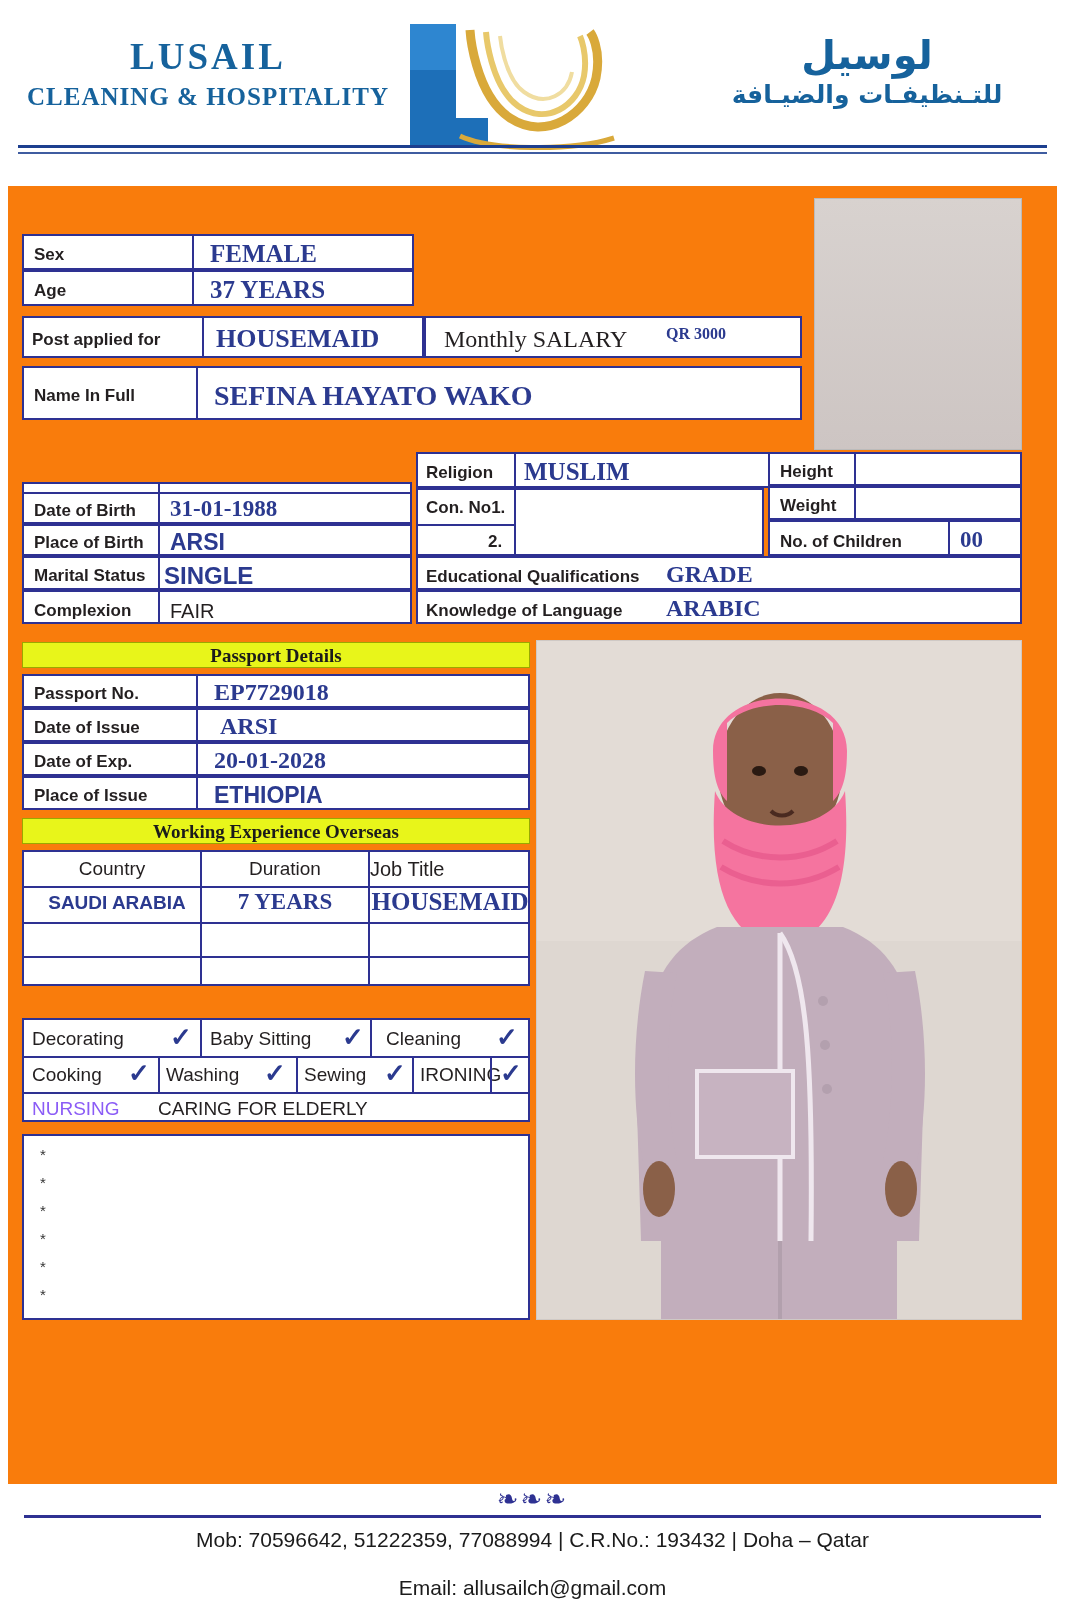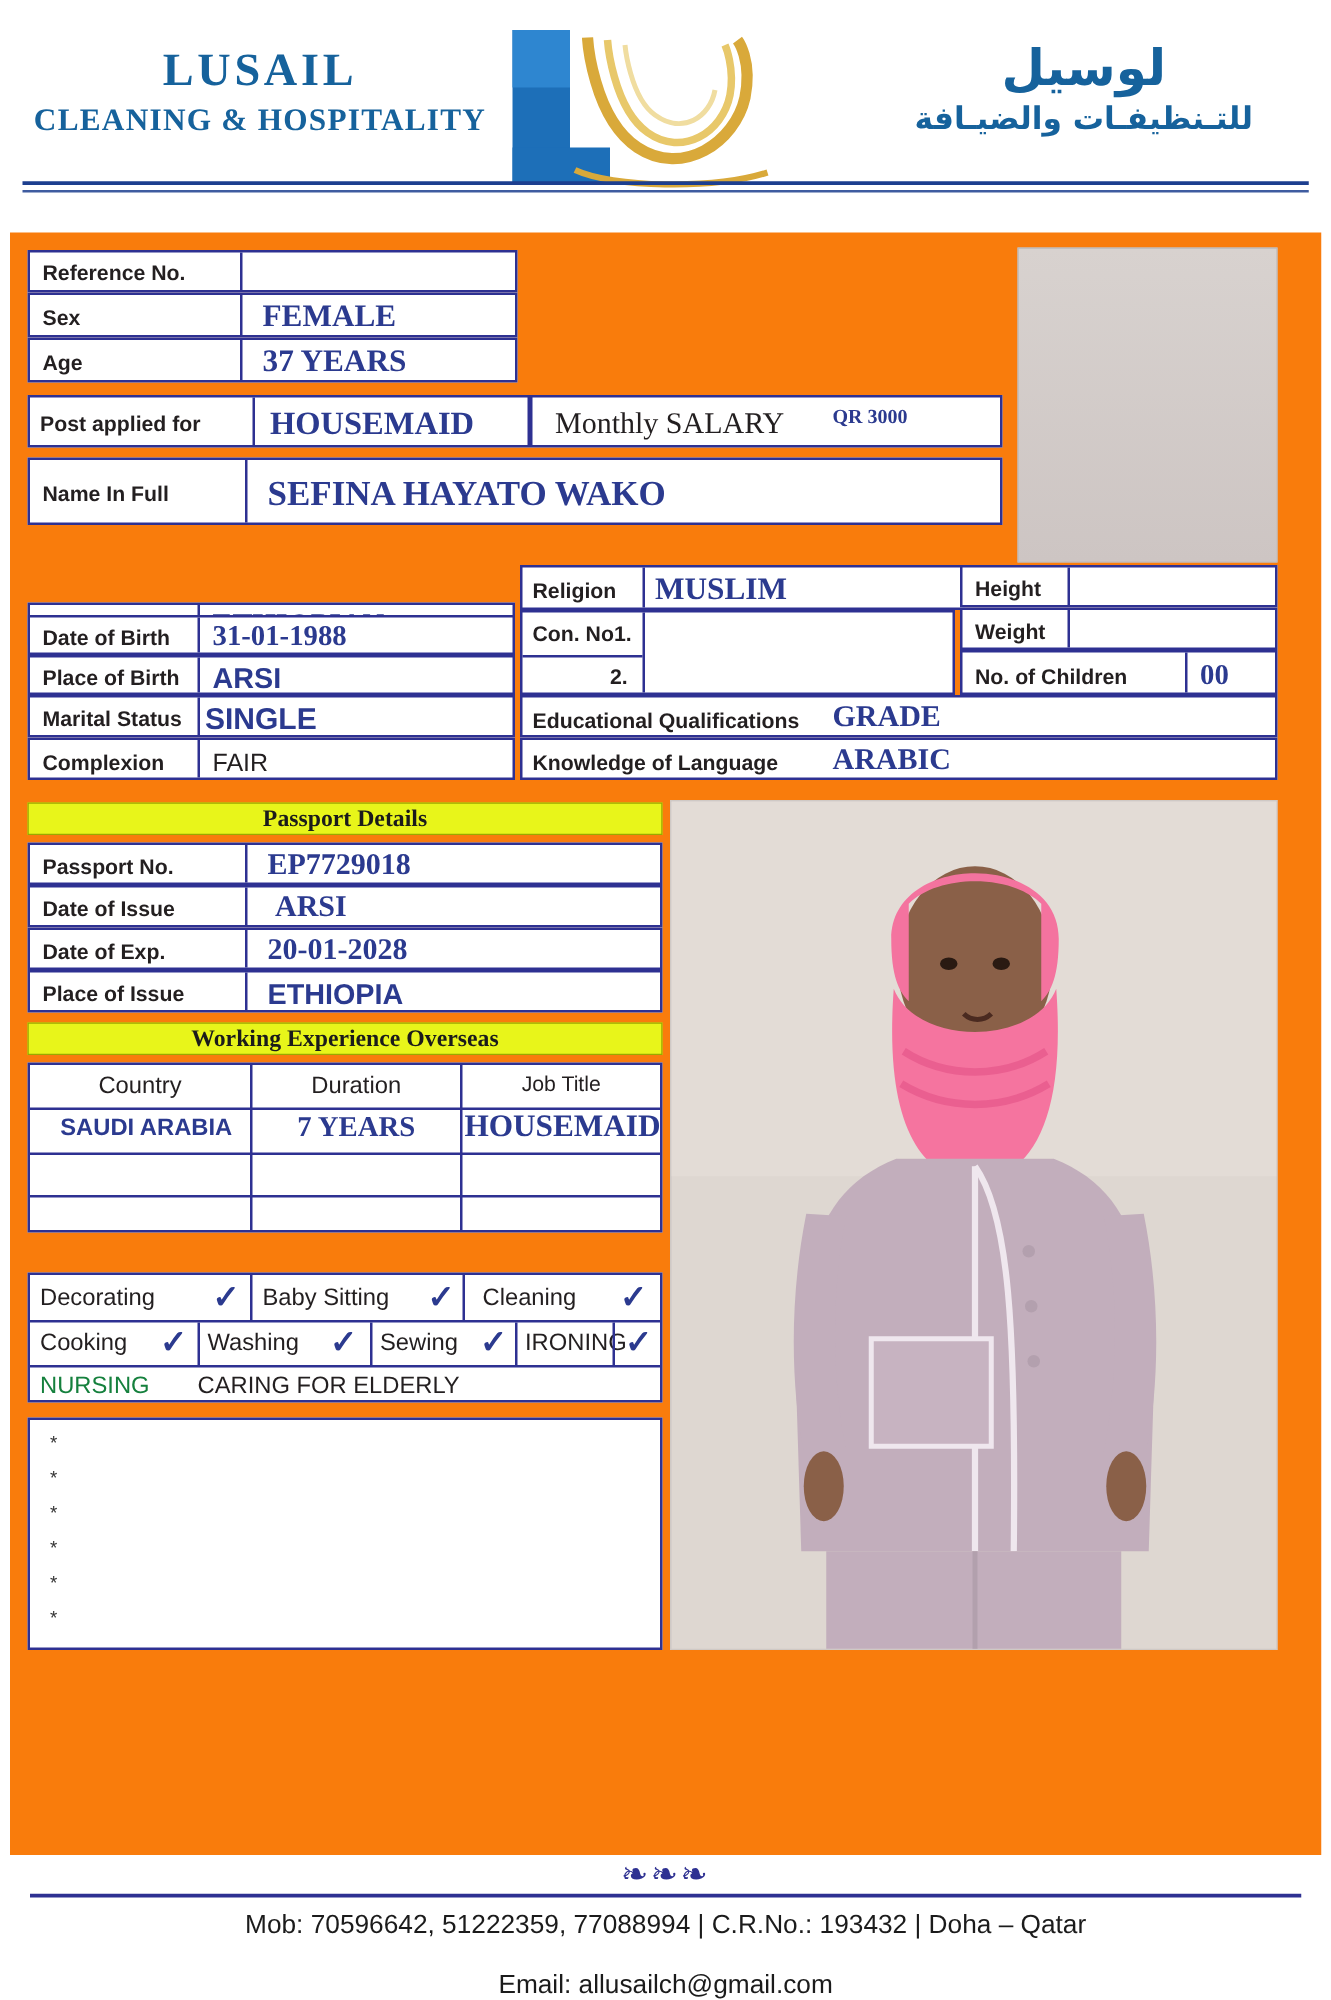--- a/index.html
+++ b/index.html
@@ -91,25 +91,20 @@
       <div class="r1">لوسيل</div>
       <div class="r2">للتـنظيفـات والضيـافة</div>
     </div>
 
     <div class="hline"></div>
     <div class="hline two"></div>
   </div>
 
   <div class="body-orange">
 
-    <div class="box" style="left:14px; top:14px; width:392px; height:34px;">
-      <div class="lbl" style="position:absolute; left:10px; top:7px;">Reference No.</div>
-      <div style="position:absolute; left:168px; top:0; bottom:0; width:2px; background:#2e3192;"></div>
-      <div class="val" style="position:absolute; left:180px; top:4px; font-size:22px;"></div>
-    </div>
 
     <div class="box" style="left:14px; top:48px; width:392px; height:36px;">
       <div class="lbl" style="position:absolute; left:10px; top:9px;">Sex</div>
       <div style="position:absolute; left:168px; top:0; bottom:0; width:2px; background:#2e3192;"></div>
       <div class="val" style="position:absolute; left:186px; top:4px; font-size:25px;">FEMALE</div>
     </div>
 
     <div class="box" style="left:14px; top:84px; width:392px; height:36px;">
       <div class="lbl" style="position:absolute; left:10px; top:9px;">Age</div>
       <div style="position:absolute; left:168px; top:0; bottom:0; width:2px; background:#2e3192;"></div>
@@ -241,21 +236,21 @@
 
       <div style="position:absolute; left:176px; top:0; bottom:0; width:2px; background:#2e3192;"></div>
       <div style="position:absolute; left:344px; top:0; bottom:0; width:2px; background:#2e3192;"></div>
 
       <div style="position:absolute; left:0; right:0; top:34px; height:2px; background:#2e3192;"></div>
       <div style="position:absolute; left:0; right:0; top:70px; height:2px; background:#2e3192;"></div>
       <div style="position:absolute; left:0; right:0; top:104px; height:2px; background:#2e3192;"></div>
 
       <div style="position:absolute; left:0; top:6px; width:176px; text-align:center; font-size:19px; color:#231f20;">Country</div>
       <div style="position:absolute; left:178px; top:6px; width:166px; text-align:center; font-size:19px; color:#231f20;">Duration</div>
-      <div style="position:absolute; left:346px; top:6px; width:158px; text-align:center; font-size:17px; color:#231f20;">Job Title</div>
+      <div style="position:absolute; left:346px; top:6px; width:158px; text-align:left; font-size:20px; color:#231f20;">Job Title</div>
 
       <div class="val-s" style="position:absolute; left:10px; top:40px; width:166px; text-align:center; font-size:19px;">SAUDI ARABIA</div>
       <div class="val" style="position:absolute; left:178px; top:37px; width:166px; text-align:center; font-size:23px;">7  YEARS</div>
       <div class="val" style="position:absolute; left:344px; top:36px; width:164px; text-align:center; font-size:25px;">HOUSEMAID</div>
 
       <div class="val-s" style="position:absolute; left:10px; top:76px; font-size:19px;"></div>
       <div class="val-s" style="position:absolute; left:188px; top:76px; font-size:19px;"></div>
       <div class="val-s" style="position:absolute; left:356px; top:76px; font-size:19px;"></div>
 
       <div class="val-s" style="position:absolute; left:10px; top:110px; font-size:19px;"></div>
@@ -284,21 +279,21 @@
       <div style="position:absolute; left:142px; top:44px; font-size:19px; color:#231f20;">Washing</div>
       <div class="tick" style="position:absolute; left:240px; top:38px;">✓</div>
       <div style="position:absolute; left:272px; top:38px; height:34px; width:2px; background:#2e3192;"></div>
       <div style="position:absolute; left:280px; top:44px; font-size:19px; color:#231f20;">Sewing</div>
       <div class="tick" style="position:absolute; left:360px; top:38px;">✓</div>
       <div style="position:absolute; left:388px; top:38px; height:34px; width:2px; background:#2e3192;"></div>
       <div style="position:absolute; left:396px; top:44px; font-size:19px; color:#231f20;">IRONING</div>
       <div class="tick" style="position:absolute; left:476px; top:38px;">✓</div>
       <div style="position:absolute; left:466px; top:38px; height:34px; width:2px; background:#2e3192;"></div>
 
-      <div style="position:absolute; left:8px; top:78px; font-size:19px; color:#15803d;">NURSING</div>
+      <div style="position:absolute; left:8px; top:78px; font-size:19px; color:#8b5cf6;">NURSING</div>
       <div style="position:absolute; left:134px; top:78px; font-size:19px; color:#231f20;">CARING FOR ELDERLY</div>
     </div>
 
     <div class="box" style="left:14px; top:948px; width:508px; height:186px;">
       <div class="star" style="position:absolute; left:16px; top:10px;">*</div>
       <div class="star" style="position:absolute; left:16px; top:38px;">*</div>
       <div class="star" style="position:absolute; left:16px; top:66px;">*</div>
       <div class="star" style="position:absolute; left:16px; top:94px;">*</div>
       <div class="star" style="position:absolute; left:16px; top:122px;">*</div>
       <div class="star" style="position:absolute; left:16px; top:150px;">*</div>

